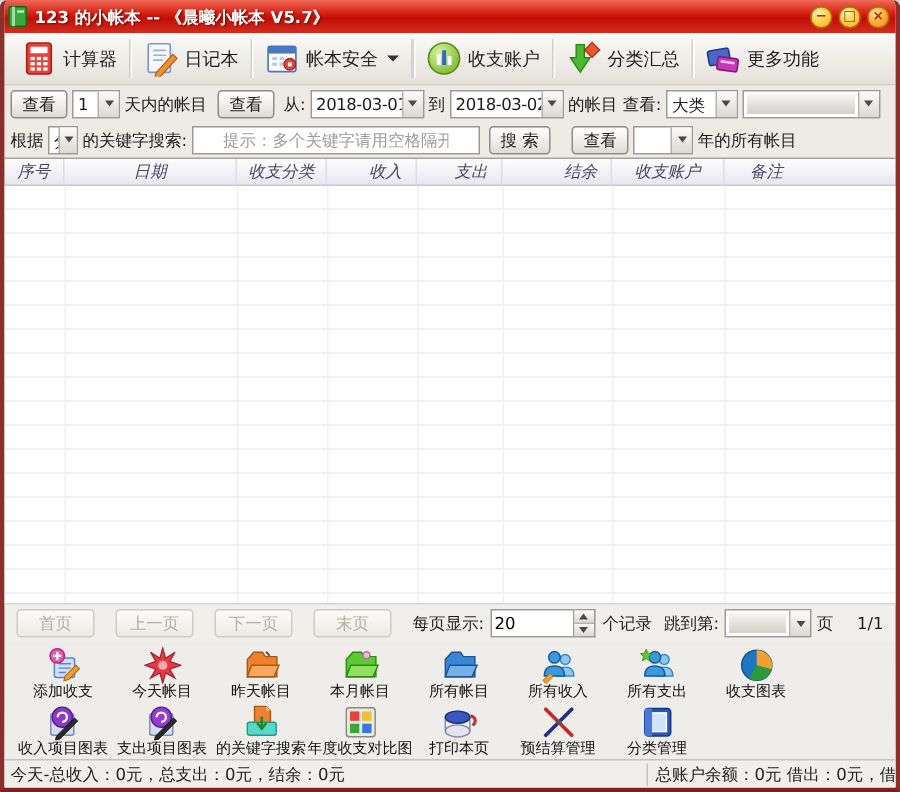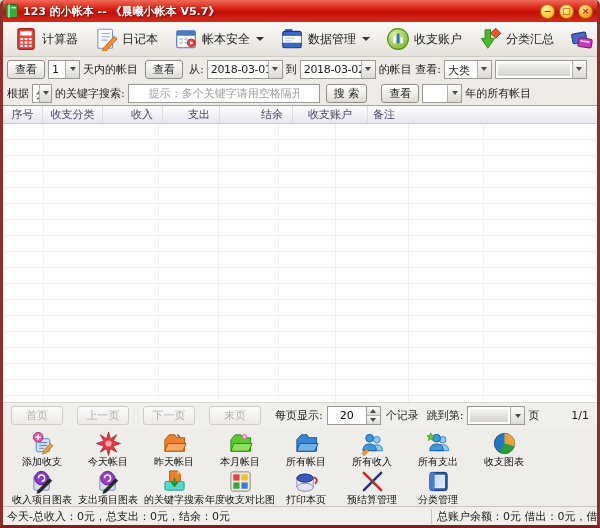--- a/index.html
+++ b/index.html
@@ -46,34 +46,34 @@
   .tri-up{width:0;height:0;border-left:3px solid transparent;border-right:3px solid transparent;
     border-bottom:4px solid #4a4a4a;}
   .date-combo .combo-text{letter-spacing:-0.3px;}
   .textinput{height:19px;border:1px solid #9c9a95;font-size:11px;padding:0 20px;
     font-family:"DejaVu Sans","Liberation Sans",sans-serif;color:#222;}
   .textinput::placeholder{color:#9b9b9b;}
   
   .table-header{height:19px;flex:0 0 19px;display:flex;border-top:1px solid #a6a39e;
     background:linear-gradient(180deg,#fdfdfe 0%,#efedf4 70%,#e7e5ee 100%);
     border-bottom:1px solid #c9c6d6;font-size:11px;color:#4a4564;}
-  .th{display:flex;align-items:center;border-right:1px solid #dddbe5;padding:0 5px;overflow:hidden;white-space:nowrap;}
+  .th{display:flex;align-items:center;border-right:1px solid #dddbe5;padding:0 17px;overflow:hidden;white-space:nowrap;font-style:italic;}
   .th.center{justify-content:center}.th.right{justify-content:flex-end;padding-right:9px;}
   .c0{width:40px}.c1{width:115px}.c2{width:60px}.c3{width:60px}.c4{width:57px}
   .c5{width:73px}.c6{width:75px}.c7{flex:1;border-right:none;}
   .table-body{flex:0 0 278px;position:relative;background:#fff;
     background-image:repeating-linear-gradient(to bottom,#ffffff 0px,#ffffff 15px,#f1f0f4 15px,#f1f0f4 16px);}
   .col-line{position:absolute;top:0;bottom:0;width:1px;background:#f1f0f4;}
   
   .pagination{height:26px;flex:0 0 26px;display:flex;align-items:center;padding:0 8px;
     background:#f1efec;border-top:1px solid #d8d5d0;font-size:11px;color:#1d1d1d;white-space:nowrap;}
   .pg-btn{width:52px;height:19px;display:inline-flex;align-items:center;justify-content:center;
     border:1px solid #cfcbc4;border-radius:3px;color:#b3aea6;font-size:11px;margin-right:14px;
     background:linear-gradient(180deg,#fcfbfa,#edeae5);}
-  .num-input{width:40px;height:19px;border:1px solid #9c9a95;font-size:11px;text-align:center;
+  .num-input{width:56px;height:19px;border:1px solid #9c9a95;font-size:11px;
     font-family:"DejaVu Sans","Liberation Sans",sans-serif;}
   .spin{display:inline-flex;flex-direction:column;width:14px;height:19px;border:1px solid #9c9a95;
     border-left:none;margin-right:5px;}
   .spin span{flex:1;display:flex;align-items:center;justify-content:center;
     background:linear-gradient(180deg,#fbfbfa,#dcd9d3);cursor:pointer;}
   .spin span:first-child{border-bottom:1px solid #b5b2ad;}
   .pg-indicator{margin-left:auto;font-size:11px;color:#1d1d1d;}
   
   .shortcuts{flex:0 0 77px;background:#efedea;padding:2px 0 0 6px;}
   .sc-row{display:flex;height:38px;}
@@ -153,33 +153,20 @@
               <rect x="9.5" y="13.5" width="3" height="2"></rect>
             </g>
             <circle cx="15.8" cy="14.5" r="3.6" fill="#e84338" stroke="#9e221c" stroke-width="0.7"></circle>
             <rect x="14.6" y="13.4" width="2.4" height="2.4" fill="#fff"></rect>
           </svg>
       </span>
       <span class="tb-label">帐本安全</span>
       <span class="dd-arrow"></span>
     </div>
     <div class="tb-sep"></div>
-    <div class="tb-item">
-      <span class="tb-icon">
-        <svg viewBox="0 0 22 22" width="24" height="24">
-            <rect x="4.5" y="1.8" width="7" height="4" rx="1" fill="#3a68c4"></rect>
-            <rect x="2.5" y="4" width="17" height="15" rx="1.8" fill="#3a68c4" stroke="#1c3a84"></rect>
-            <rect x="2.5" y="8.2" width="17" height="6.2" fill="#fff"></rect>
-            <rect x="4.5" y="9.6" width="9" height="1.4" fill="#c4d2ec"></rect>
-            <rect x="4.5" y="12" width="6" height="1.2" fill="#c4d2ec"></rect>
-          </svg>
-      </span>
-      <span class="tb-label">数据管理</span>
-      <span class="dd-arrow"></span>
-    </div>
     <div class="tb-sep"></div>
     <div class="tb-item">
       <span class="tb-icon">
         <svg viewBox="0 0 22 22" width="24" height="24">
             <defs>
               <radialGradient id="gball" cx="0.35" cy="0.3" r="0.8">
                 <stop offset="0" stop-color="#d6f0a0"></stop>
                 <stop offset="1" stop-color="#7ab82a"></stop>
               </radialGradient>
             </defs>
@@ -269,20 +256,21 @@
       <span class="combo-text"></span>
       <span class="combo-btn">
           <i class="tri"></i>
         </span>
     </span>
     <span>年的所有帐目</span>
   </div>
 
   <div class="table-header">
     <span class="th c0 center">序号</span>
+    <span class="th c1 center">日期</span>
     <span class="th c2 center">收支分类</span>
     <span class="th c3 right">收入</span>
     <span class="th c4 right">支出</span>
     <span class="th c5 right">结余</span>
     <span class="th c6 center">收支账户</span>
     <span class="th c7">备注</span>
   </div>
 
   <div class="table-body">
     <div class="col-line" style="left:40px"></div>

